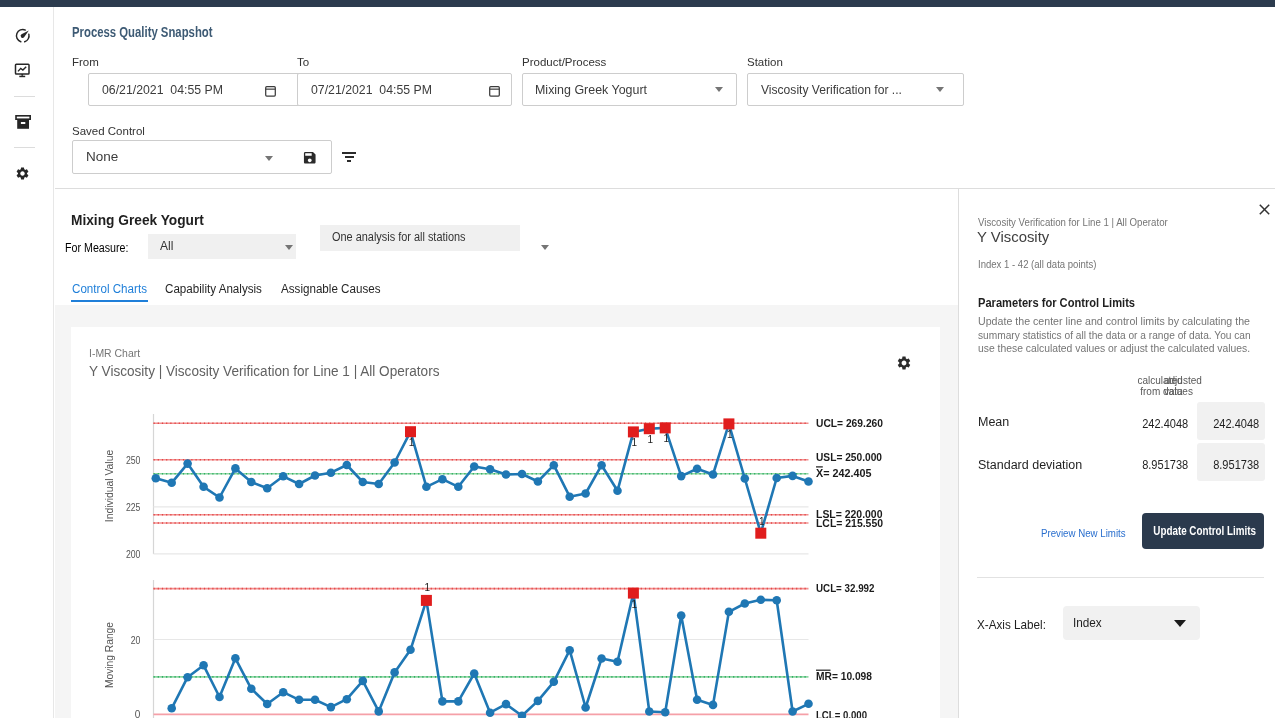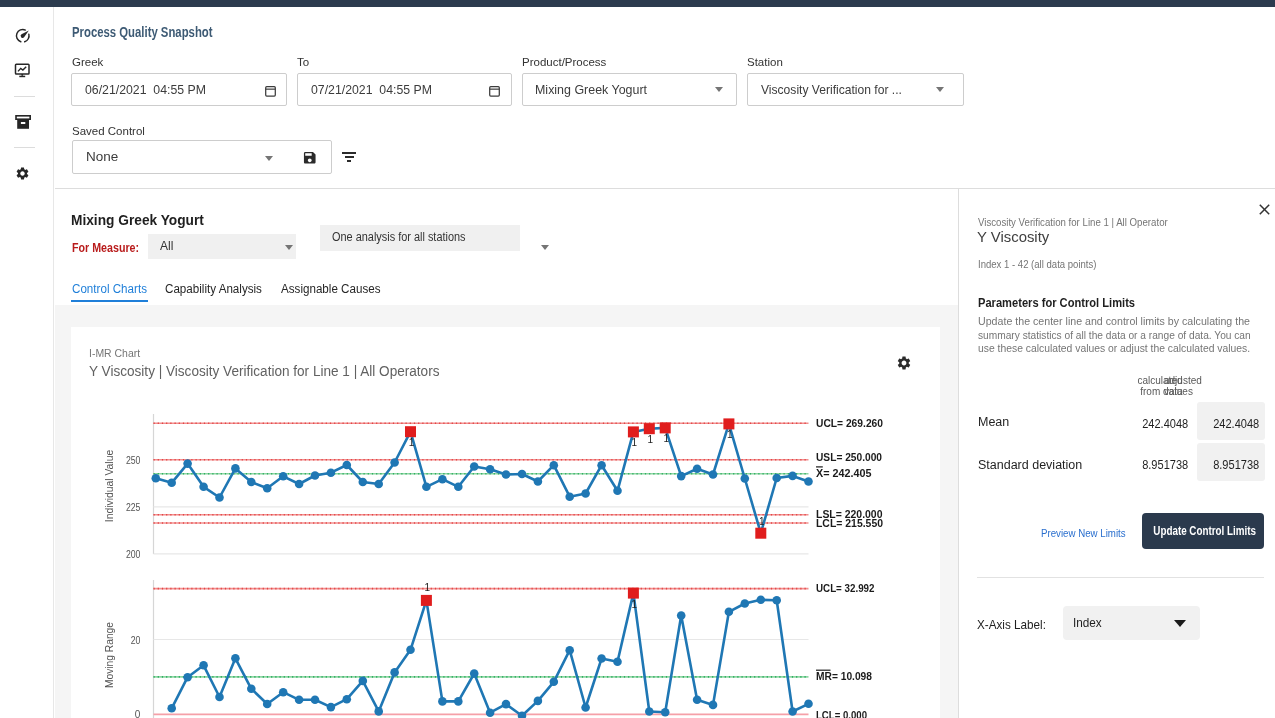--- a/index.html
+++ b/index.html
@@ -37,22 +37,22 @@
  <path d="M2.2 4.2 h11.8 v9.6 h-11.8 z" fill="#262626"></path>
  <rect x="5.9" y="7" width="4.4" height="2" fill="#fff"></rect>
 </svg>
 <div class="abs" style="left:14px;top:147px;width:21px;height:1px;background:#dcdcdc"></div>
 <svg class="abs" style="left:15.3px;top:166px" width="15" height="15" viewBox="0 0 24 24">
  <path d="M19.14,12.94c0.04-0.3,0.06-0.61,0.06-0.94c0-0.32-0.02-0.64-0.07-0.94l2.03-1.58c0.18-0.14,0.23-0.41,0.12-0.61l-1.92-3.32c-0.12-0.22-0.37-0.29-0.59-0.22l-2.39,0.96c-0.5-0.38-1.03-0.7-1.62-0.94L14.4,2.81c-0.04-0.24-0.24-0.41-0.48-0.41h-3.84c-0.24,0-0.43,0.17-0.47,0.41L9.25,5.35C8.66,5.59,8.12,5.92,7.63,6.29L5.24,5.33c-0.22-0.08-0.47,0-0.59,0.22L2.74,8.87C2.62,9.08,2.66,9.34,2.86,9.48l2.03,1.58C4.84,11.36,4.8,11.69,4.8,12s0.02,0.64,0.07,0.94l-2.03,1.58c-0.18,0.14-0.23,0.41-0.12,0.61l1.92,3.32c0.12,0.22,0.37,0.29,0.59,0.22l2.39-0.96c0.5,0.38,1.03,0.7,1.62,0.94l0.36,2.54c0.05,0.24,0.24,0.41,0.48,0.41h3.84c0.24,0,0.44-0.17,0.47-0.41l0.36-2.54c0.59-0.24,1.13-0.56,1.62-0.94l2.39,0.96c0.22,0.08,0.47,0,0.59-0.22l1.92-3.32c0.12-0.22,0.07-0.47-0.12-0.61L19.14,12.94z M12,15.6c-1.98,0-3.6-1.62-3.6-3.6s1.62-3.6,3.6-3.6s3.6,1.62,3.6,3.6S13.98,15.6,12,15.6z" fill="#262626"></path>
 </svg>
 
 <div class="abs" style="left:72px;top:24px;font-size:14px;font-weight:bold;color:#3d5a74;white-space:nowrap"><span class="sx" style="transform:scaleX(0.81)">Process Quality Snapshot</span></div>
 
-<div class="lbl" style="left:72px;top:56px">Greek</div>
-<div class="ibox" style="left:71px;top:73px;width:216px"><span style="transform:scaleX(0.945)">06/21/2021&nbsp; 04:55 PM</span></div>
+<div class="lbl" style="left:72px;top:56px">From</div>
+<div class="ibox" style="left:88px;top:73px;width:216px"><span style="transform:scaleX(0.945)">06/21/2021&nbsp; 04:55 PM</span></div>
 <svg class="abs" style="left:264.5px;top:84.5px" width="11" height="12" viewBox="0 0 11 12">
     <rect x="0.7" y="1.7" width="9.6" height="9.3" rx="1" fill="none" stroke="#3c3c3c" stroke-width="1.25"></rect>
  <line x1="0.7" y1="4.15" x2="10.3" y2="4.15" stroke="#3c3c3c" stroke-width="1.2"></line>
   </svg>
 <div class="lbl" style="left:297px;top:56px">To</div>
 <div class="ibox" style="left:297px;top:73px;width:215px"><span style="transform:scaleX(0.945)">07/21/2021&nbsp; 04:55 PM</span></div>
 <svg class="abs" style="left:489px;top:84.5px" width="11" height="12" viewBox="0 0 11 12">
     <rect x="0.7" y="1.7" width="9.6" height="9.3" rx="1" fill="none" stroke="#3c3c3c" stroke-width="1.25"></rect>
  <line x1="0.7" y1="4.15" x2="10.3" y2="4.15" stroke="#3c3c3c" stroke-width="1.2"></line>
   </svg>
@@ -70,21 +70,21 @@
 <svg class="abs" style="left:301.5px;top:149.5px" width="15.5" height="15.5" viewBox="0 0 24 24">
     <path d="M17 3H5c-1.11 0-2 .9-2 2v14c0 1.1.89 2 2 2h14c1.1 0 2-.9 2-2V7l-4-4zm-5 16c-1.66 0-3-1.34-3-3s1.34-3 3-3 3 1.34 3 3-1.34 3-3 3zm3-10H5V5h10v4z" fill="#2b2b2b"></path>
   </svg>
 <div class="abs" style="left:341.9px;top:152.1px;width:14.1px;height:1.9px;background:#2b2b2b"></div>
 <div class="abs" style="left:344.7px;top:156.2px;width:9.6px;height:1.8px;background:#2b2b2b"></div>
 <div class="abs" style="left:346.9px;top:160px;width:4.4px;height:1.8px;background:#2b2b2b"></div>
 
 <div class="abs" style="left:55px;top:188px;width:1220px;height:1px;background:#ddd"></div>
 
 <div class="abs" style="left:71px;top:212px;font-size:14px;font-weight:bold;color:#1f1f1f;white-space:nowrap"><span class="sx" style="transform:scaleX(0.98)">Mixing Greek Yogurt</span></div>
-<div class="abs" style="left:72px;top:241px;font-size:12px;font-weight:bold;color:#b91c1c;white-space:nowrap"><span class="sx" style="transform:scaleX(0.89)">For Measure:</span></div>
+<div class="abs" style="left:65px;top:241px;font-size:12px;font-weight:normal;color:#000000;white-space:nowrap"><span class="sx" style="transform:scaleX(0.89)">For Measure:</span></div>
 <div class="gsel" style="left:147.5px;top:233.5px;width:148px">All</div>
 <div class="caret" style="left:285px;top:244.5px"></div>
 <div class="gsel" style="left:319.5px;top:225px;width:200px"><span style="transform:scaleX(0.91)">One analysis for all stations</span></div>
 <div class="caret" style="left:540.5px;top:244.5px"></div>
 
 <div class="tab" style="left:72px;top:281.5px;color:#1f7fd9">Control Charts</div>
 <div class="tab" style="left:165px;top:281.5px">Capability Analysis</div>
 <div class="tab" style="left:281px;top:281.5px">Assignable Causes</div>
 <div class="abs" style="left:71px;top:299.5px;width:76.5px;height:2.5px;background:#1f7fd9"></div>
 

